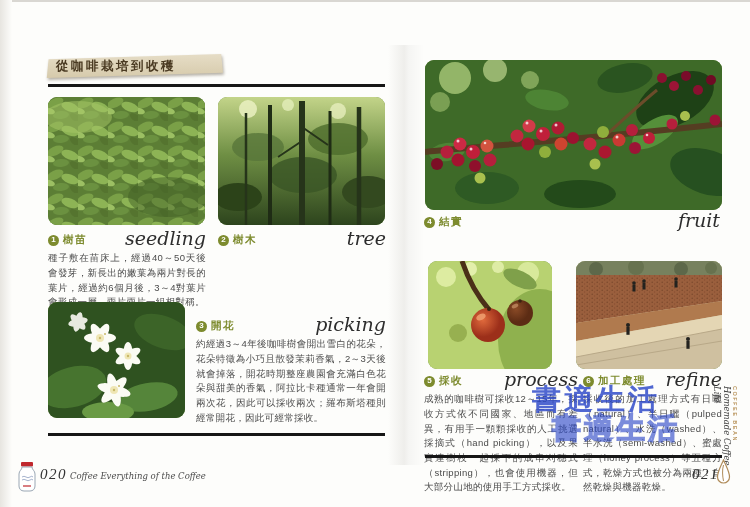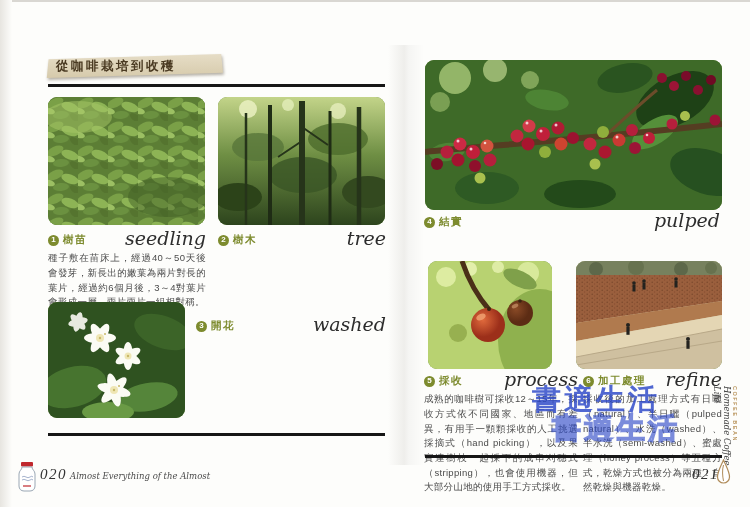--- a/index.html
+++ b/index.html
@@ -161,36 +161,37 @@
       </g>
     </svg>
   </div>
 
   <div class="sec" style="left:196px;top:316px;width:190px;">
     <div class="sec-head">
       <span class="sec-title">
         <span class="num">3</span>
         <span class="cn">開花</span>
       </span>
-      <span class="en">washed</span>
-    </div>
+      <span class="en">picking</span>
+    </div>
+    <div class="body">約經過3～4年後咖啡樹會開出雪白的花朵，花朵特徵為小巧且散發茉莉香氣，2～3天後就會掉落，開花時期整座農園會充滿白色花朵與甜美的香氣，阿拉比卡種通常一年會開兩次花，因此可以採收兩次；羅布斯塔種則經常開花，因此可經常採收。</div>
   </div>
 
   <div class="rule" style="left:48px;top:433px;width:337px;"></div>
 
   <div class="footer-logo">
     <svg width="20" height="31" viewBox="0 0 20 31">
       <rect x="4" y="1" width="12" height="4.5" rx="1" fill="#c0272d"></rect>
       <path d="M5 6 h10 c0,3 3,3.5 3,7 v12 c0,3 -2,5 -5,5 h-6 c-3,0 -5,-2 -5,-5 v-12 c0,-3.5 3,-4 3,-7 z" fill="#ffffff" stroke="#9aa7b4" stroke-width="1"></path>
       <path d="M5 16 q2 -1.5 4 0 t4 0 t3 0 M5 19 q2 -1.5 4 0 t4 0 t3 0" stroke="#8fa0c0" stroke-width="0.8" fill="none"></path>
       <path d="M6 25 h8" stroke="#c0272d" stroke-width="1.2"></path>
     </svg>
   </div>
   <div class="pn" style="left:40px;top:466px;">020</div>
-  <div class="tagline" style="left:70px;top:471px;">Almost Everything of the Almost</div>
+  <div class="tagline" style="left:70px;top:471px;">Coffee Everything of the Coffee</div>
 
   <div class="photo" style="left:425px;top:60px;width:297px;height:150px;">
     <svg viewBox="0 0 297 150" preserveAspectRatio="none">
       <rect width="297" height="150" fill="#3e6a28"></rect>
       <circle cx="30" cy="18" r="16" fill="#c2dd8a" opacity="0.65"></circle>
       <circle cx="70" cy="10" r="12" fill="#d4e89e" opacity="0.6"></circle>
       <circle cx="15" cy="42" r="10" fill="#b6d47e" opacity="0.5"></circle>
       <circle cx="105" cy="20" r="9" fill="#c2dd8a" opacity="0.5"></circle>
       <ellipse cx="250" cy="40" rx="42" ry="24" fill="#1e4116" transform="rotate(-28 250 40)"></ellipse>
       <ellipse cx="282" cy="112" rx="38" ry="22" fill="#265020" transform="rotate(18 282 112)"></ellipse>
@@ -255,21 +256,21 @@
       </g>
     </svg>
   </div>
 
   <div class="sec" style="left:424px;top:212px;width:296px;">
     <div class="sec-head">
       <span class="sec-title">
         <span class="num">4</span>
         <span class="cn">結實</span>
       </span>
-      <span class="en">pulped</span>
+      <span class="en">fruit</span>
     </div>
   </div>
 
   <div class="photo" style="left:428px;top:261px;width:124px;height:108px;">
     <svg viewBox="0 0 124 108" preserveAspectRatio="none">
       <defs>
         <radialGradient id="cb1" cx="0.35" cy="0.35">
             <stop offset="0" stop-color="#e06a3c"></stop>
             <stop offset="1" stop-color="#9c2f1a"></stop>
           </radialGradient>

